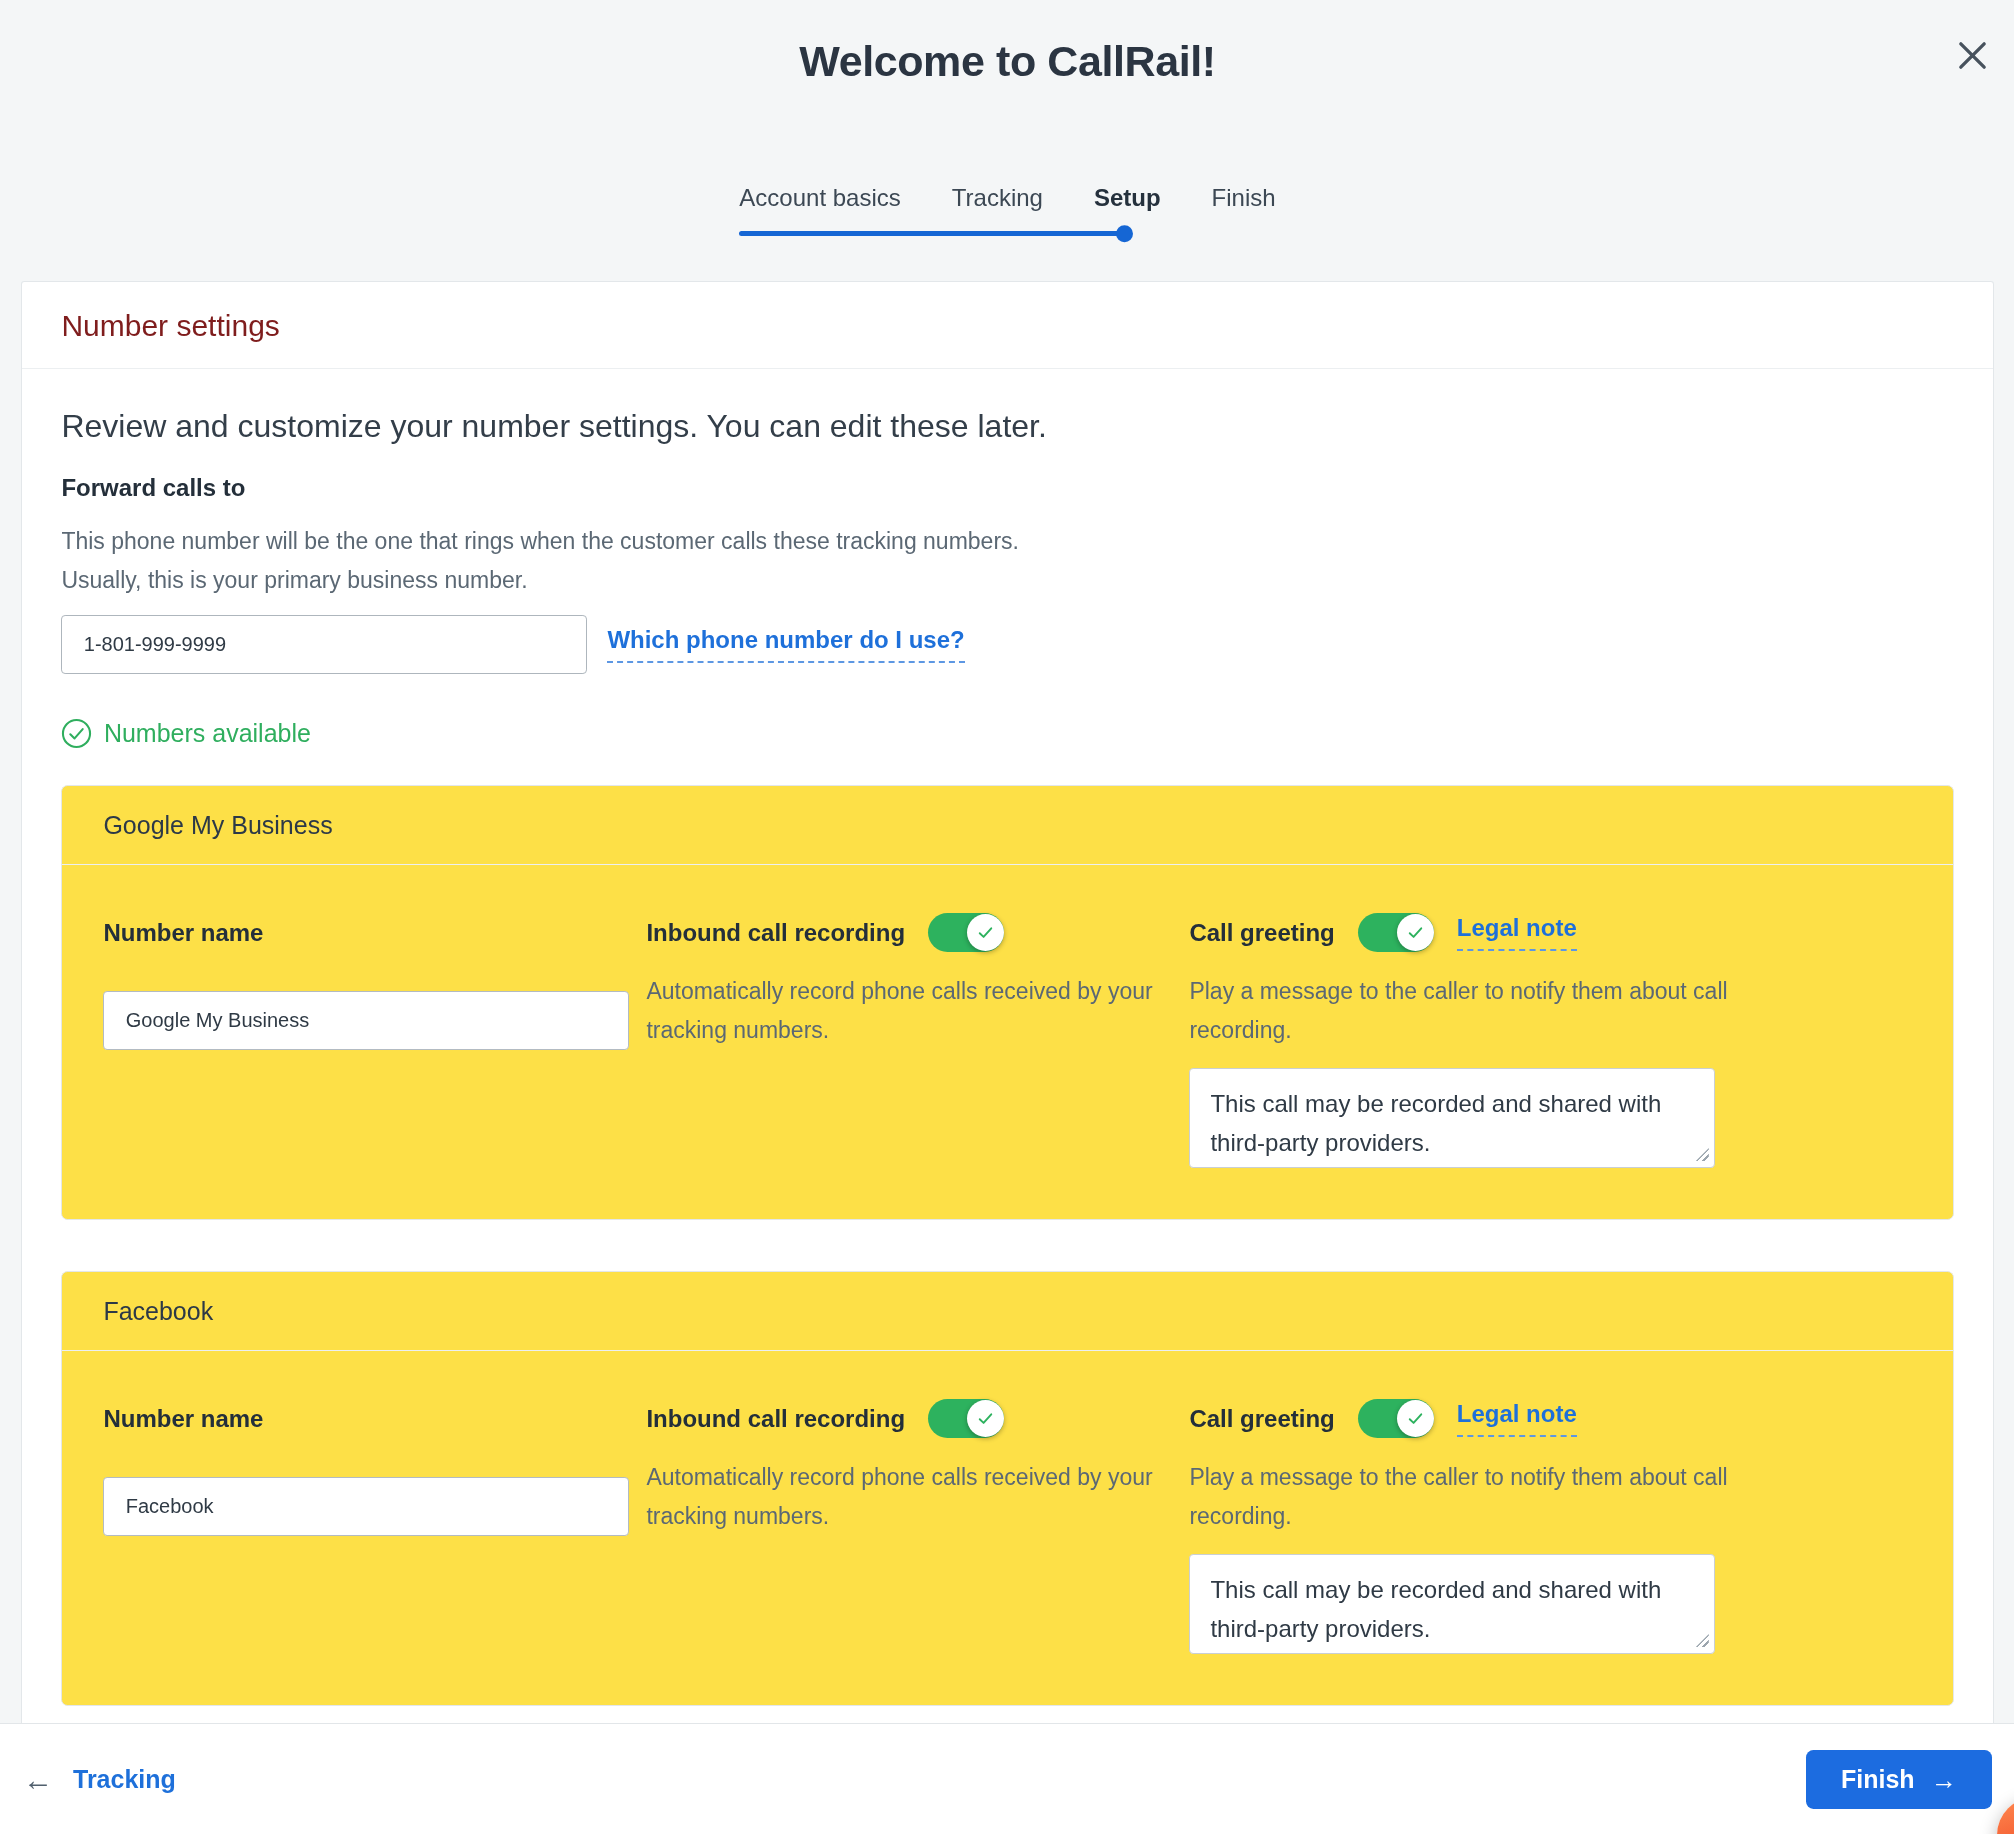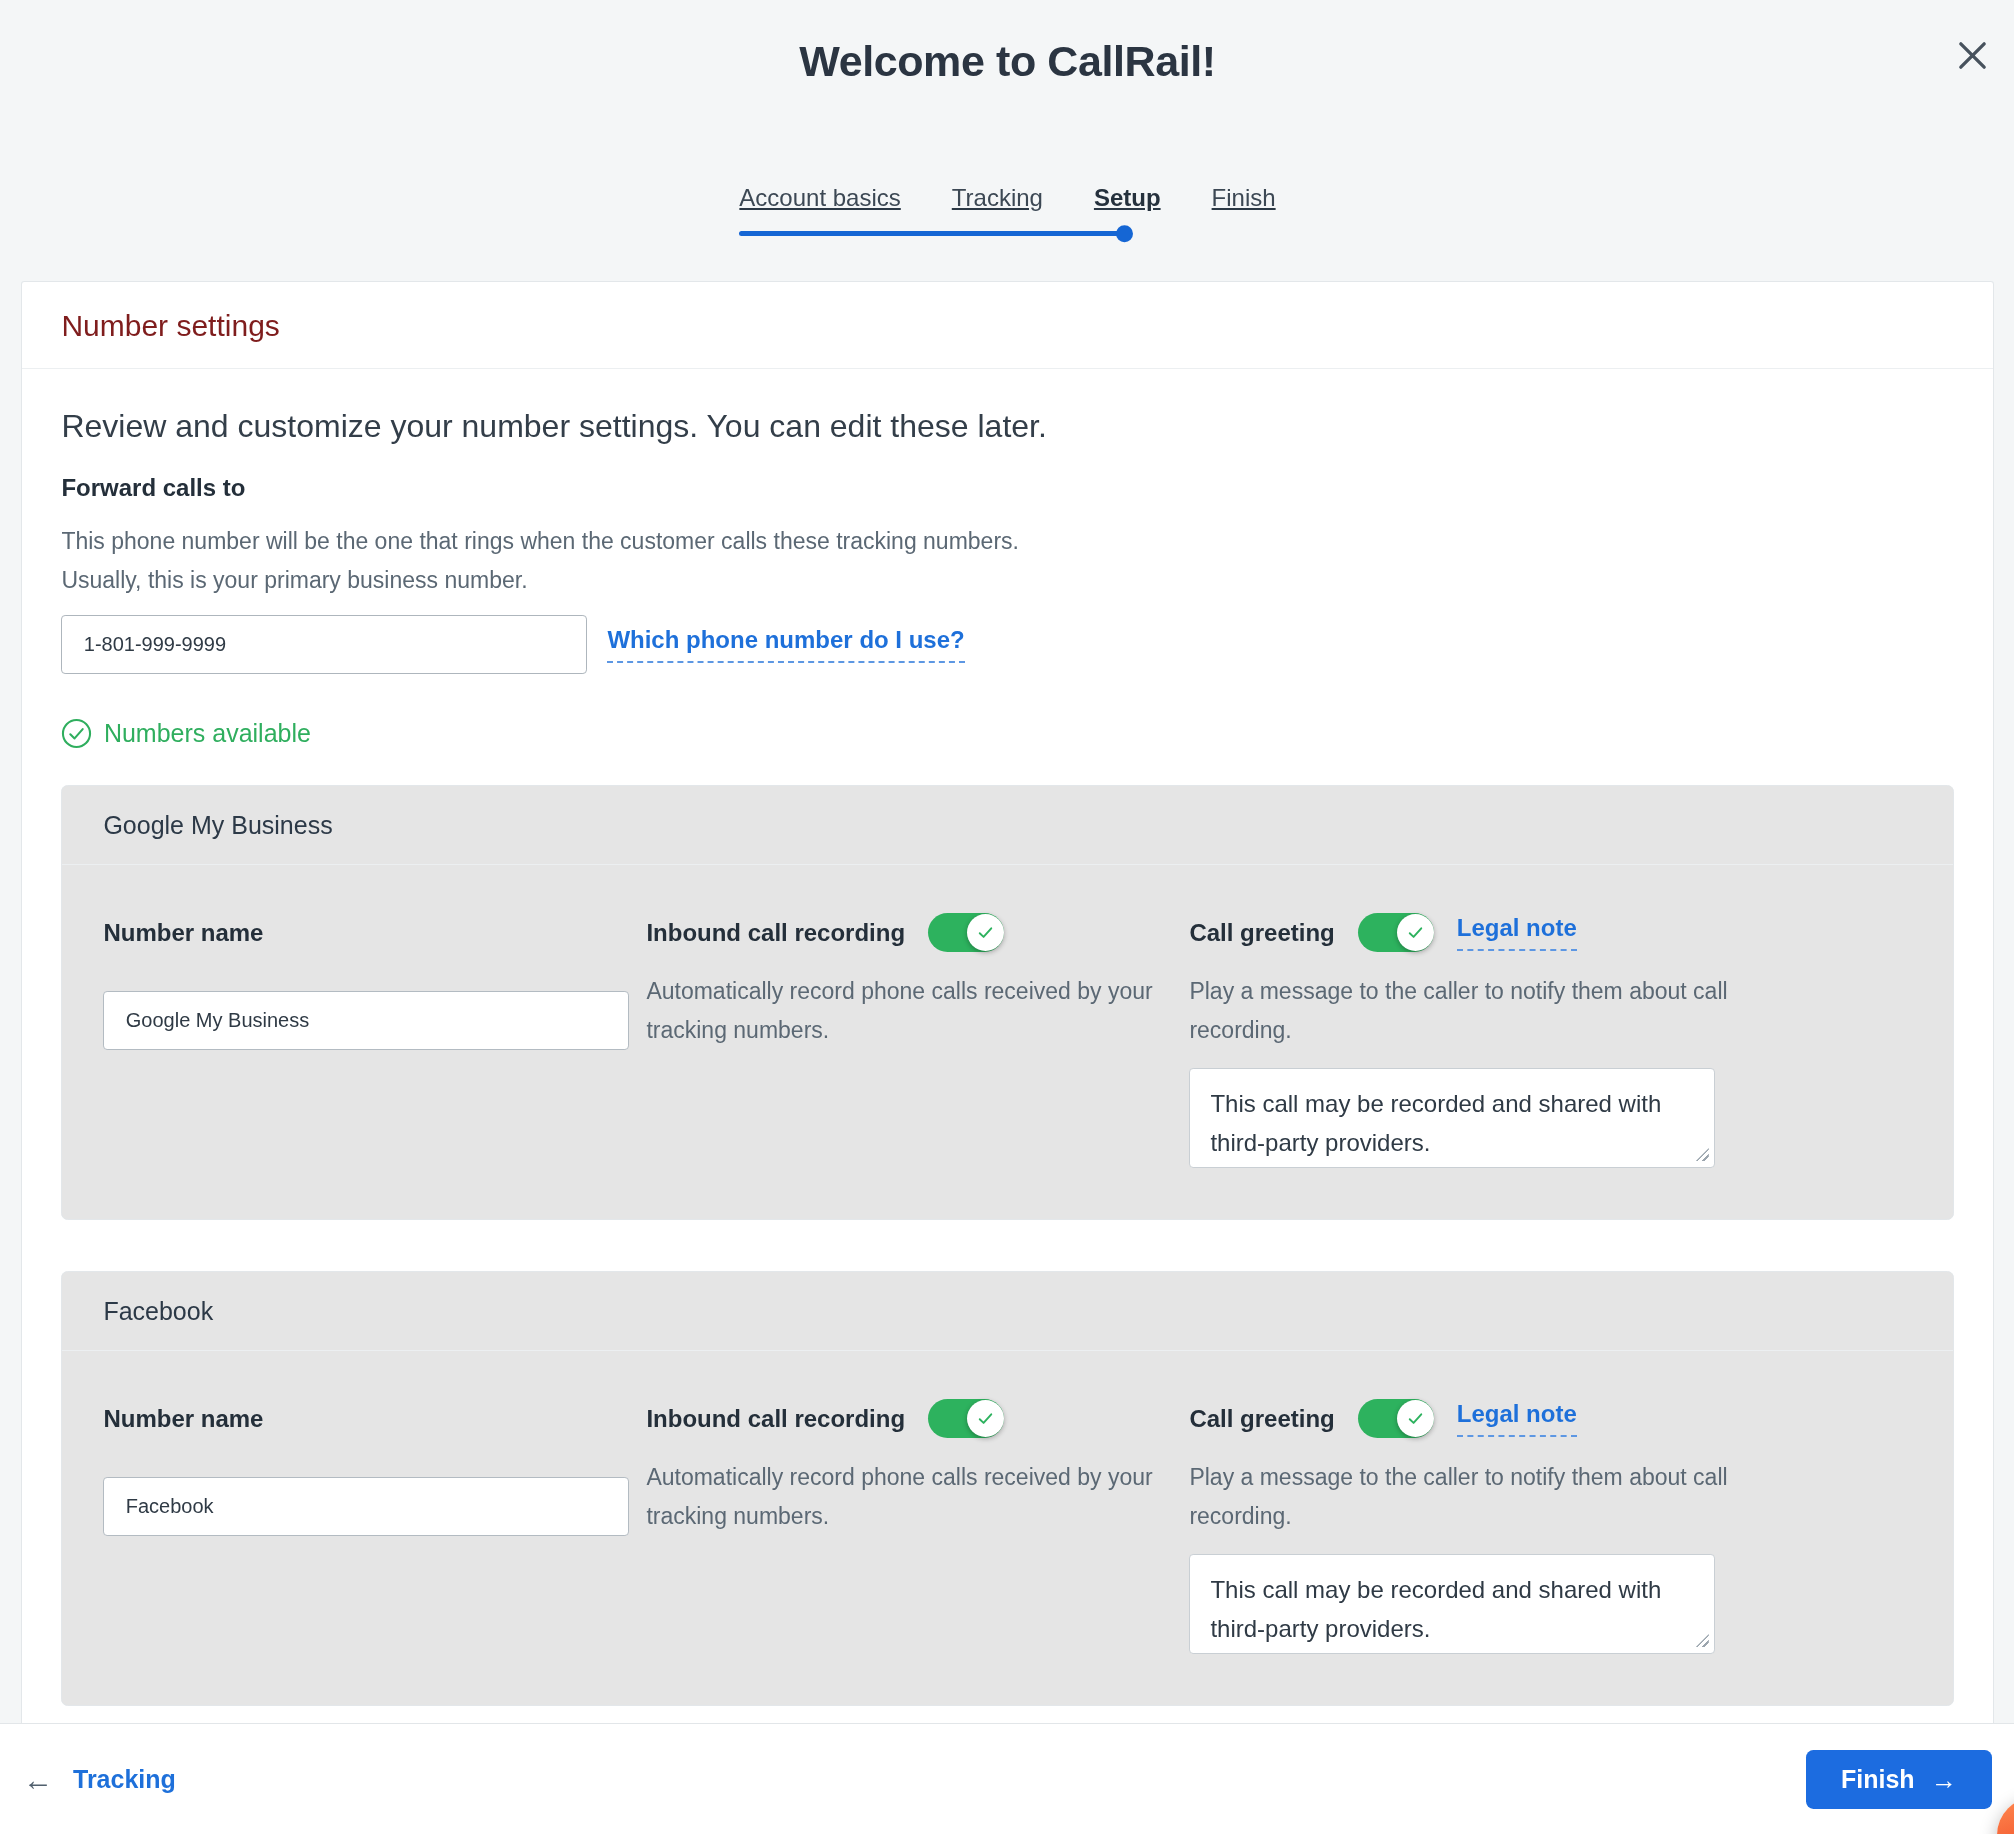--- a/index.html
+++ b/index.html
@@ -7,21 +7,21 @@
   body { font-family:"Liberation Sans", sans-serif; background:#f4f6f7; color:#2b3845; }
 
   .page { position:relative; width:2015px; height:1835px; overflow:hidden; background:#f4f6f7; }
 
   
   .hdr { position:absolute; top:4px; left:0; right:0; }
   .hdr h1 { margin-top:33px; text-align:center; font-size:43px; font-weight:700; color:#2b3542; letter-spacing:-0.4px; }
   .close-btn { position:absolute; top:30px; right:21.4px; width:43px; height:43px; background:none; border:none; cursor:pointer; display:flex; align-items:center; justify-content:center; }
 
   .tabs-wrap { position:relative; width:max-content; margin:97px auto 0; padding-bottom:23px; }
-  .tabs { display:flex; gap:51px;text-decoration:underline; }
+  .tabs { display:flex; gap:51px; }
   .tab { font-size:24px; color:#3c4854; cursor:pointer; line-height:30px; }
   .tab.active { font-weight:700; color:#25313d; }
   .progress { position:absolute; bottom:0; left:0; width:72%; height:5px; border-radius:2.5px; background:#1566d4; }
   .progress::after { content:""; position:absolute; right:-7.4px; top:50%; transform:translateY(-50%); width:17.3px; height:17.3px; border-radius:50%; background:#1566d4; }
 
   
   .panel { position:absolute; top:281px; left:21.4px; right:21.4px; bottom:112px; background:#fff; border:1.6px solid #e3e7ea; border-bottom:none; border-radius:3.3px 3.3px 0 0; overflow:hidden; }
   .panel-header { height:87px; line-height:87px; padding:0 39px; font-size:30px; color:#7f1d1d; border-bottom:1.6px solid #eceff1; }
   .panel-body { padding:41px 39px 0; }
 
@@ -30,21 +30,21 @@
   .fdesc { font-size:23px; color:#5b6874; line-height:39px; max-width:995px; margin-bottom:15px; }
 
   .phone-row { display:flex; align-items:center; margin-bottom:44px; }
   .input { height:59px; width:526px; border:1.6px solid #aeb6bd; border-radius:4.1px; padding:0 21.4px; font-size:20px; color:#2f3a45; font-family:inherit; background:#fff; outline:none; }
   .dashed-link { margin-left:20px; font-size:24px; font-weight:700; color:#1e70da; text-decoration:none; border-bottom:2.5px dashed #5d97e3; padding-bottom:6.6px; cursor:pointer; }
 
   .status { display:flex; align-items:center; gap:11.5px; margin-bottom:36px;text-align:center; }
   .status span { font-size:25px; color:#2fae5e; }
 
   
-  .ncard { border:1.6px solid #e3e7ea; border-radius:6.6px; margin-bottom:51px; background:#e5e5e5; }
+  .ncard { border:1.6px solid #e3e7ea; border-radius:6.6px; margin-bottom:51px; background:#fde047; }
   .ncard-header { height:79px; line-height:79px; padding:0 41px; font-size:25px; color:#2c3947; border-bottom:1.6px solid #eceff1; }
   .ncard-body { display:grid; grid-template-columns:543px 543px 543px; padding:48px 41px 48px; }
 
   .lbl { font-size:24px; font-weight:700; color:#242f3a; line-height:39px; white-space:nowrap; }
   .lblrow { display:flex; align-items:center; gap:23px; }
   .cdesc { font-size:23px; color:#5b6874; line-height:39px; margin-top:20px; }
   .col .input.name { margin-top:39px; width:526px; border-color:#b3bbc2; }
 
   
   .toggle { position:relative; display:inline-block; width:76px; height:39px; border-radius:20px; background:#2db25e; cursor:pointer; flex:0 0 auto; }

